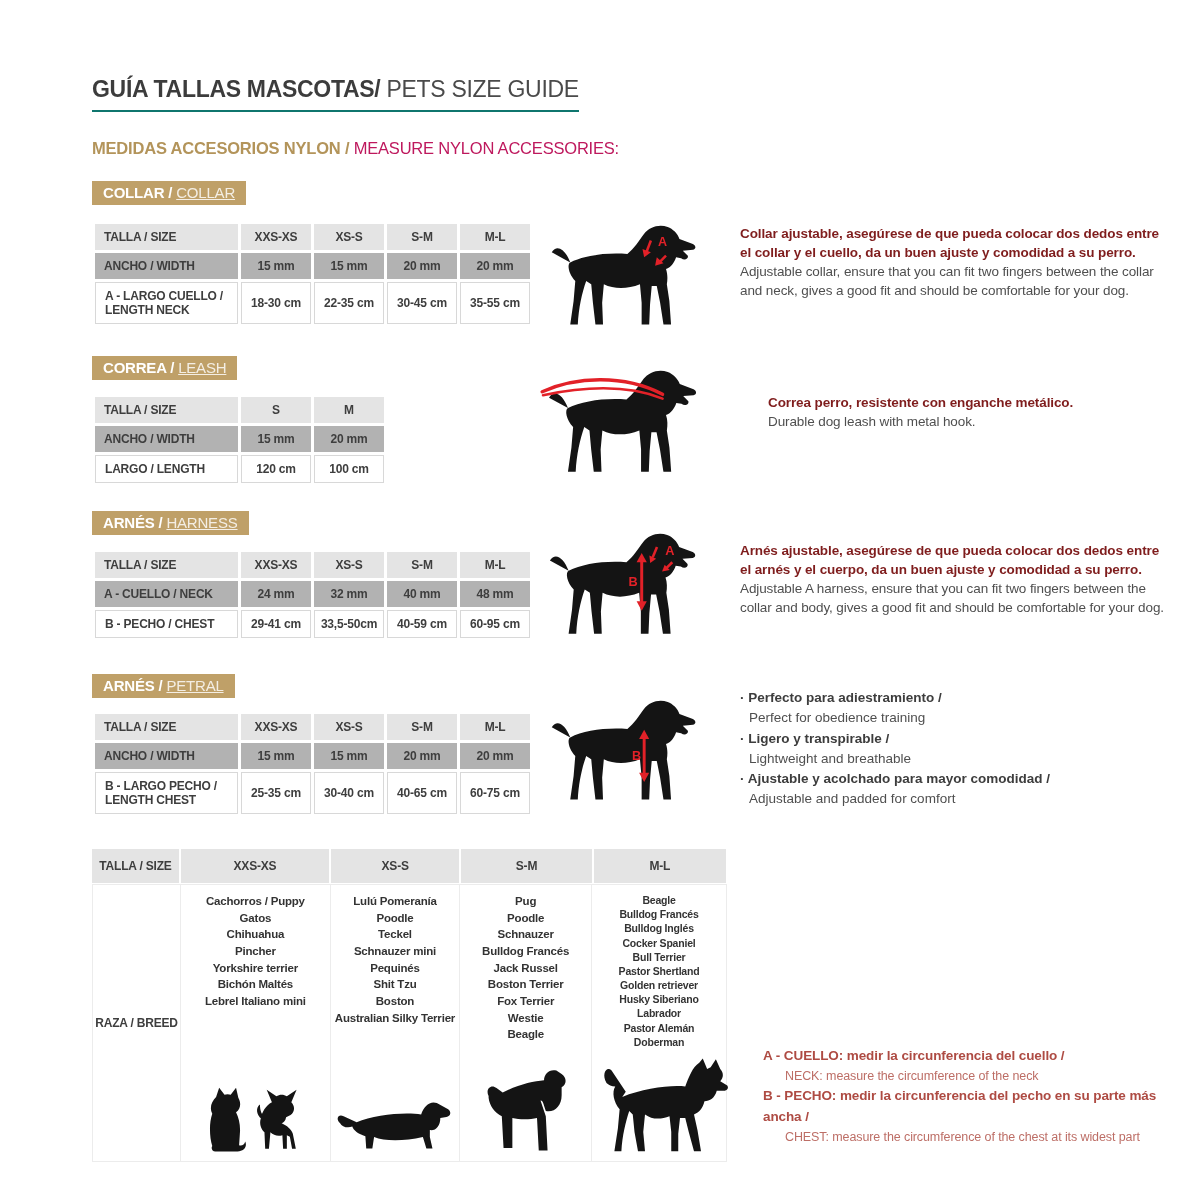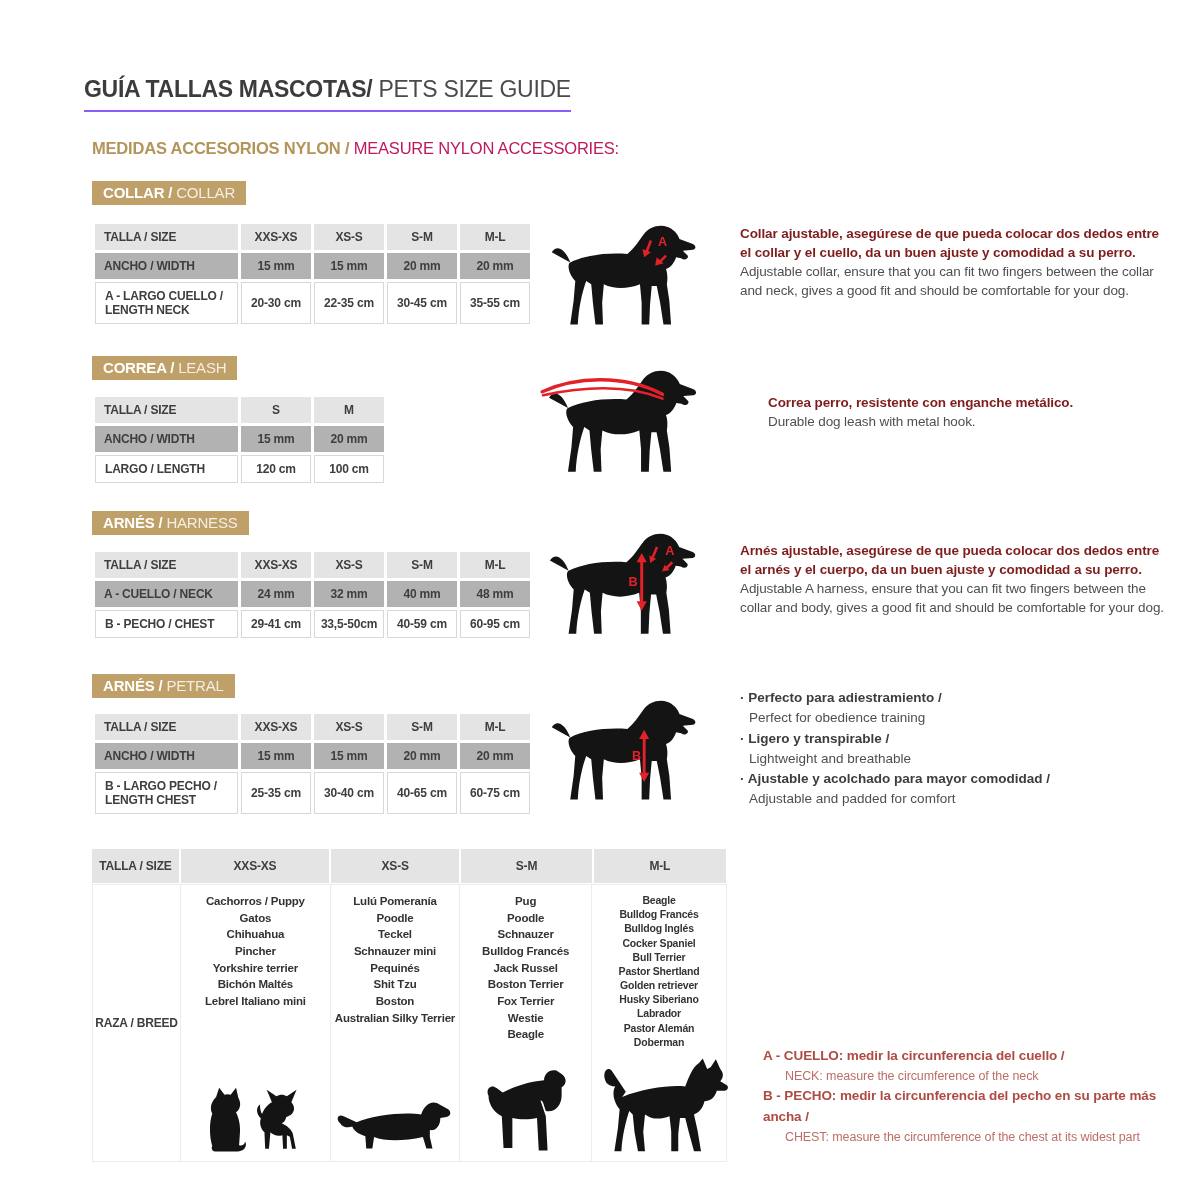--- a/index.html
+++ b/index.html
@@ -1,32 +1,32 @@
 <!DOCTYPE html>
 <html><head>
 <meta charset="utf-8">
 <style>
   html,body{margin:0;padding:0;background:#fff;}
   .canvas{
     position:relative;width:1200px;height:1200px;background:#ffffff;
     font-family:"Liberation Sans",sans-serif;color:#3e3e3e;overflow:hidden;
   }
   
-  .title-wrap{position:absolute;left:84px;top:76px;display:inline-block;
-    border-bottom:2px solid #8b5cf6;padding-bottom:7px;letter-spacing:-0.3px;}
+  .title-wrap{position:absolute;left:92px;top:76px;display:inline-block;
+    border-bottom:2px solid #0f766e;padding-bottom:7px;letter-spacing:-0.3px;}
   .title-es{font-size:23px;font-weight:bold;color:#3c3c3c;}
   .title-en{font-size:23px;font-weight:normal;color:#4a4a4a;}
   .subtitle{position:absolute;left:92px;top:139px;letter-spacing:-0.2px;}
   .subtitle .es{font-size:16.5px;font-weight:bold;color:#b3945a;}
   .subtitle .en{font-size:16.5px;font-weight:normal;color:#be185d;}
   
   .badge{position:absolute;left:92px;background:#bfa068;color:#fff;
     font-size:15px;padding:3px 11px 4px;letter-spacing:-0.2px;white-space:nowrap;}
   .badge .es{font-weight:bold;}
-  .badge .en{font-weight:normal;color:rgba(255,255,255,0.82);}
+  .badge .en{font-weight:normal;color:rgba(255,255,255,0.82);text-decoration:underline;}
   
   table.size-table{position:absolute;left:92px;border-collapse:separate;border-spacing:3px;}
   table.size-table td{font-size:12px;font-weight:bold;text-align:center;
     padding:6px 2px;color:#3e3e3e;letter-spacing:-0.2px;}
   table.size-table td.lbl{width:128px;text-align:left;padding-left:9px;padding-right:4px;}
   table.size-table td.val{width:64px;}
   tr.hdr td{background:#e4e4e4;}
   tr.mid td{background:#b2b2b2;}
   tr.wht td{background:#ffffff;border:1px solid #d8d8d8;}
   
@@ -97,21 +97,21 @@
     </tr>
     <tr class="mid">
       <td class="lbl">ANCHO / WIDTH</td>
       <td class="val">15 mm</td>
       <td class="val">15 mm</td>
       <td class="val">20 mm</td>
       <td class="val">20 mm</td>
     </tr>
     <tr class="wht">
       <td class="lbl">A - LARGO CUELLO / LENGTH NECK</td>
-      <td class="val">20-30 cm</td>
+      <td class="val">18-30 cm</td>
       <td class="val">22-35 cm</td>
       <td class="val">30-45 cm</td>
       <td class="val">35-55 cm</td>
     </tr>
   </tbody>
     </table>
   <svg class="dog-svg" style="left:540px;top:220px;" width="168" height="110" viewBox="0 0 200 130">
     <use href="#dog-body"></use>
     <path class="redline" stroke-width="3" d="M132,24 L127,37"></path>
     <polygon class="redfill" points="124,44 122,34 132,38"></polygon>

